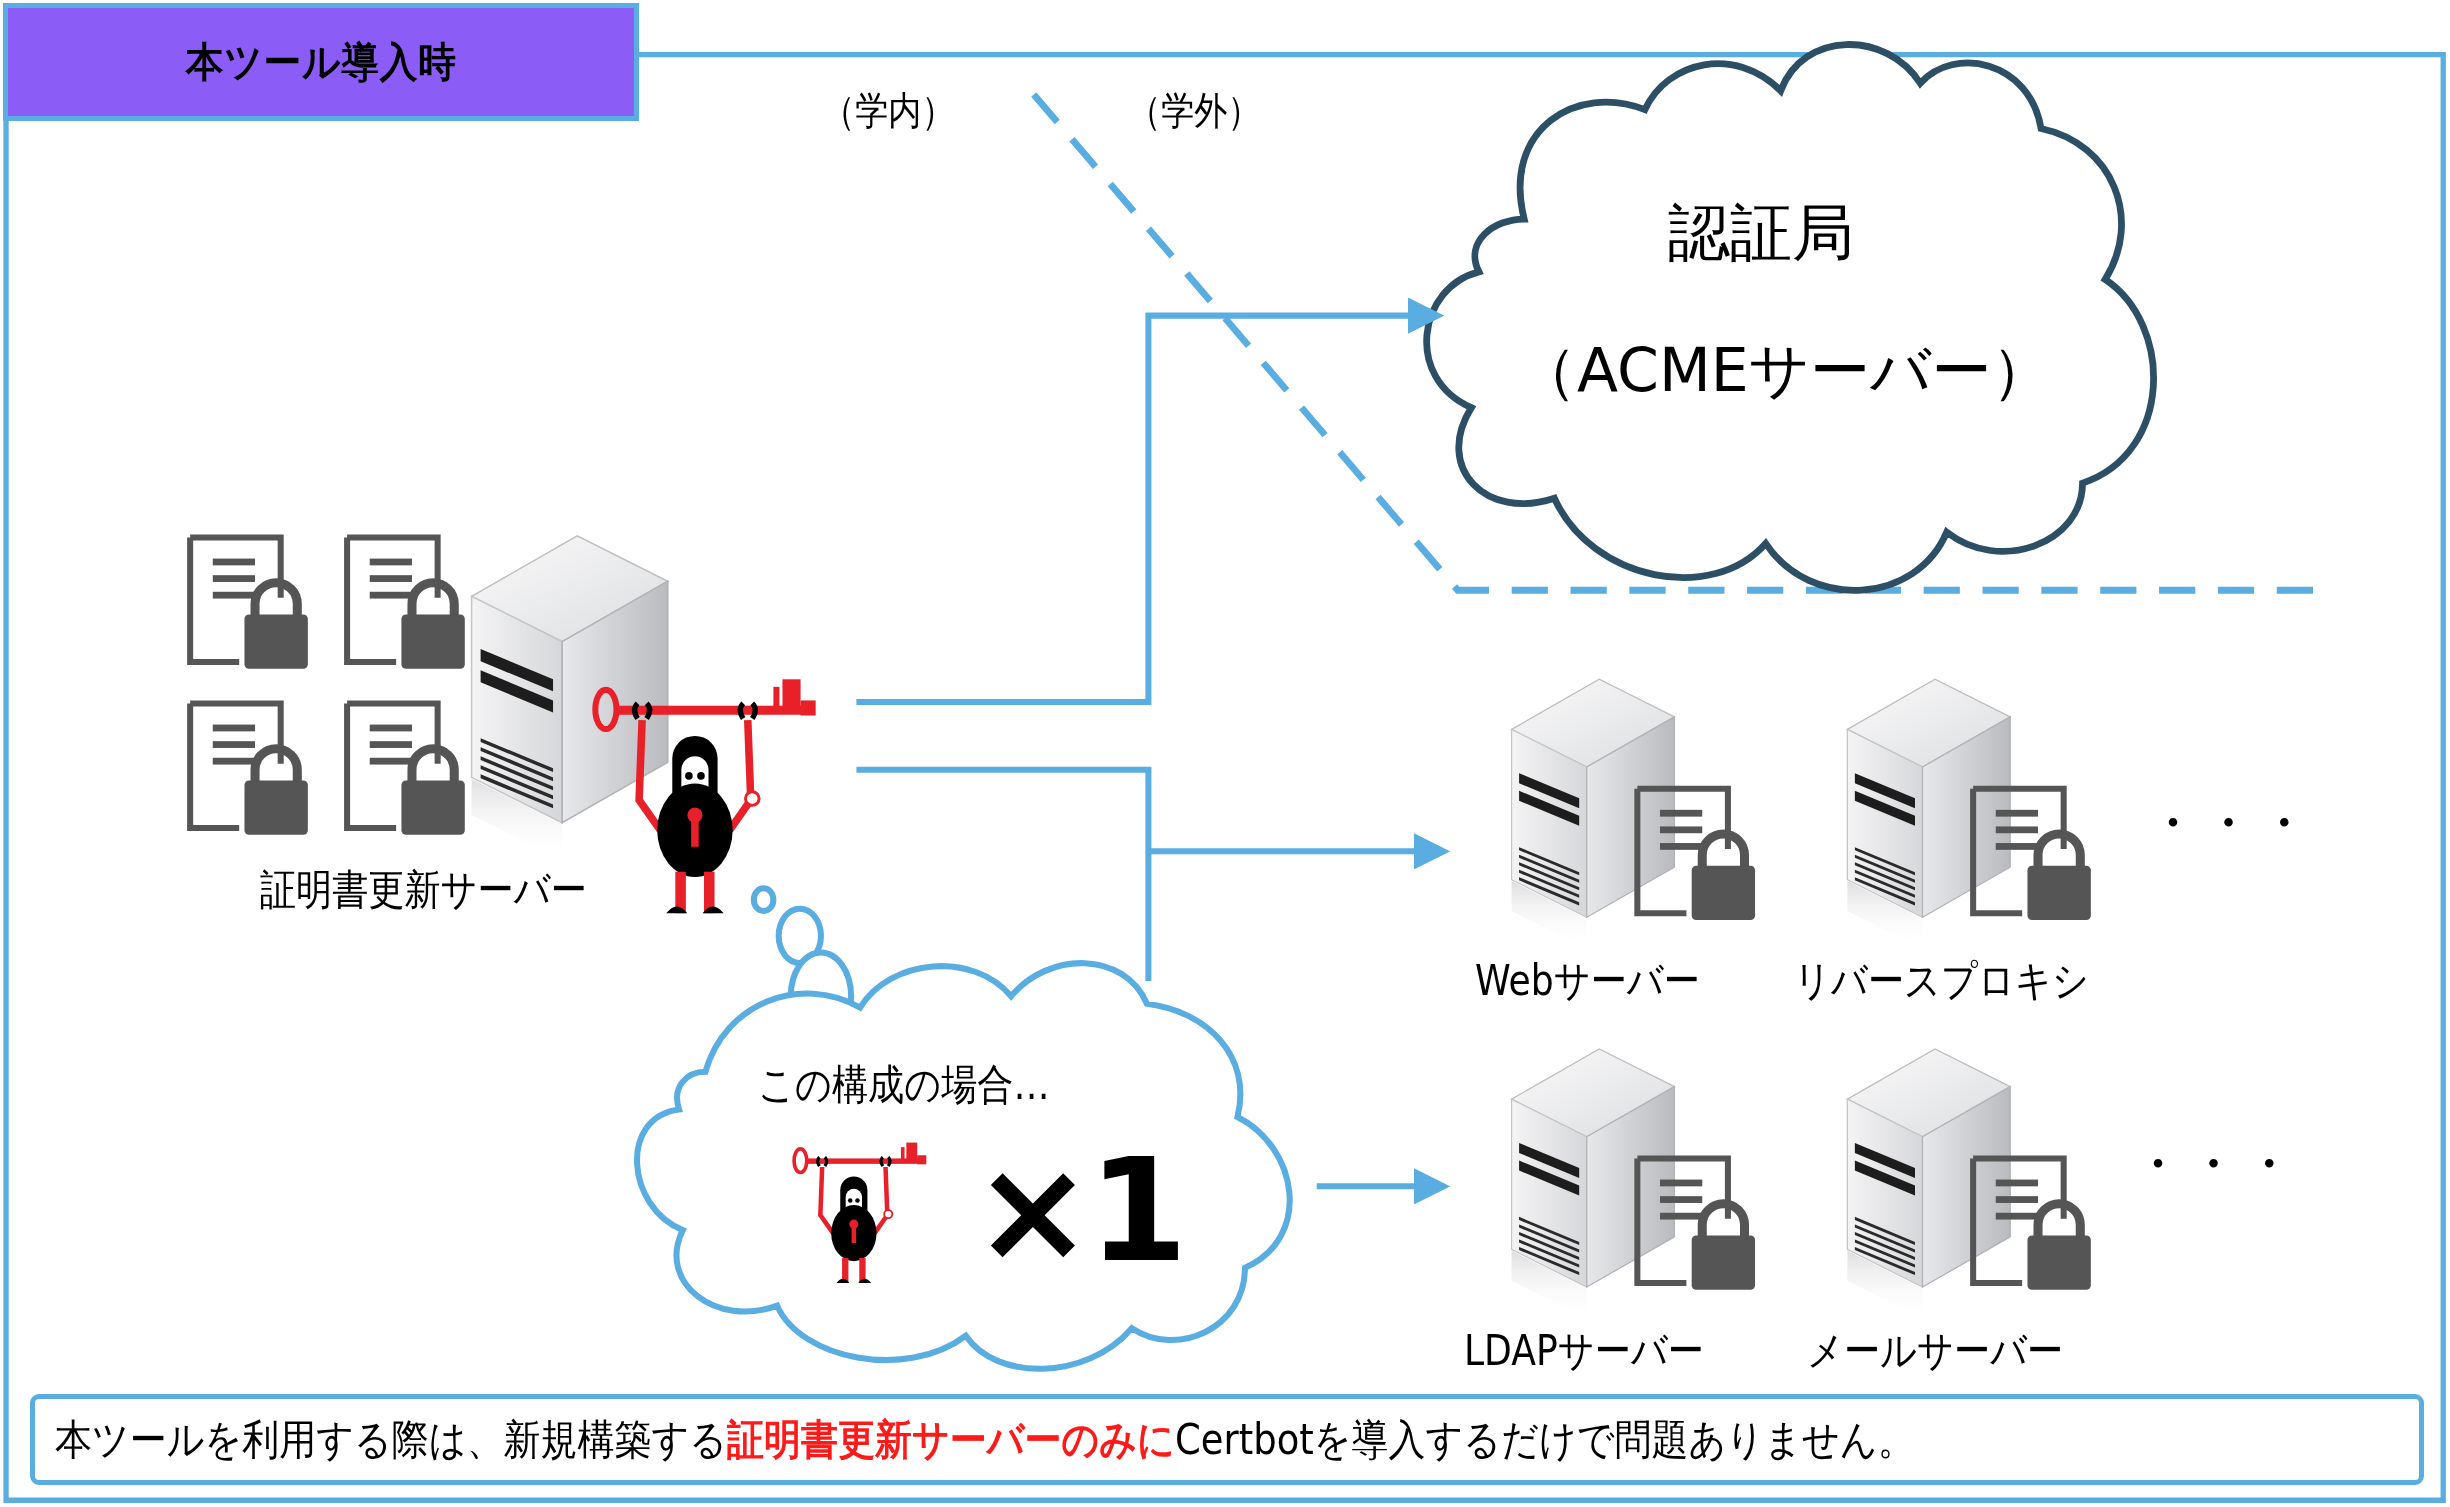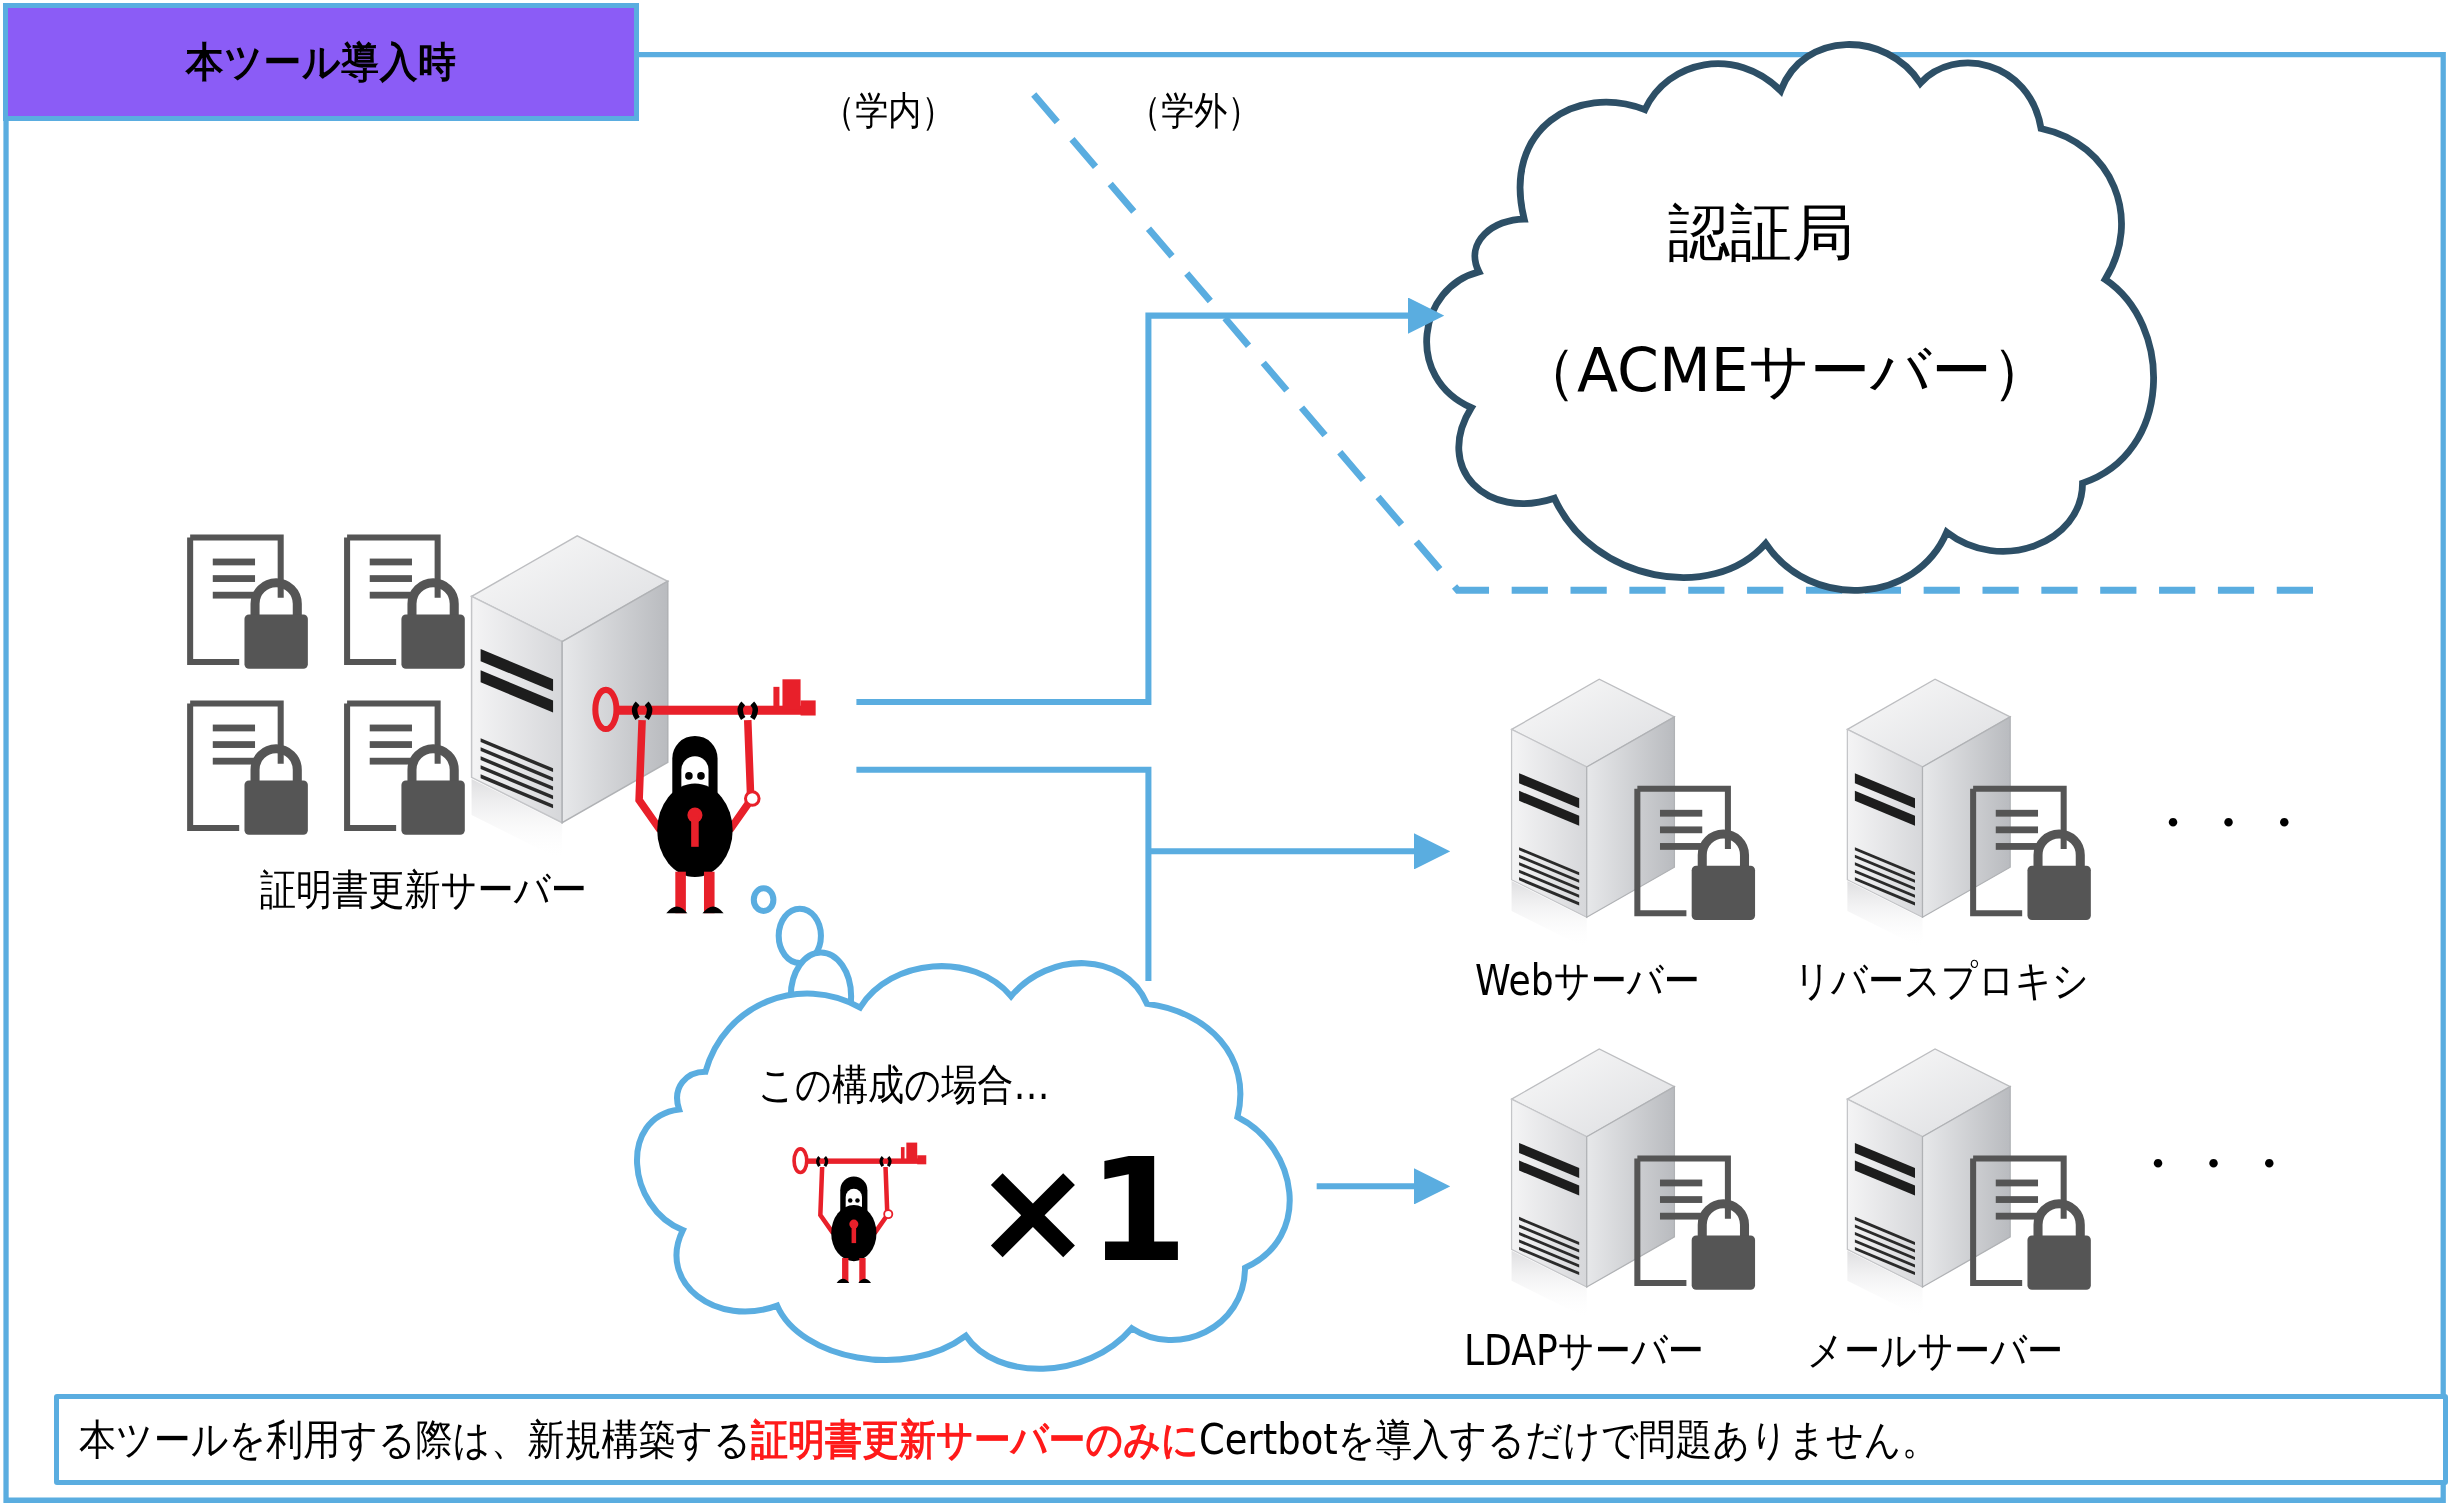--- a/index.html
+++ b/index.html
@@ -7,21 +7,21 @@
   svg{position:absolute;left:0;top:0;}
   .lbl{position:absolute;white-space:nowrap;font-family:"DejaVu Sans","Liberation Sans",sans-serif;color:#000;line-height:1;}
   .title-box{position:absolute;left:3px;top:3px;width:626px;height:108px;border:5.3px solid #5aade0;background:#8b5cf6;display:flex;align-items:center;justify-content:center;box-sizing:content-box;}
   .title-text{font-size:41px;font-weight:bold;letter-spacing:0.8px;transform:scaleX(0.92);}
   .zone{font-size:39px;transform:scaleX(0.85);transform-origin:left center;}
   .ca-line1{font-size:62px;text-align:right;}
   .ca-line2{font-size:60px;}
   .srv-label{font-size:42px;transform:scaleX(0.86);transform-origin:left center;}
   .thought-text{font-size:42px;transform:scaleX(0.86);transform-origin:left center;}
   .times{font-size:143px;font-weight:bold;letter-spacing:-4.5px;}
-  .banner{position:absolute;left:30px;top:1394px;width:2384px;height:81px;border:5.3px solid #5aade0;border-radius:3px;background:#fff;display:flex;align-items:center;box-sizing:content-box;margin-left:24px;}
+  .banner{position:absolute;left:30px;top:1394px;width:2384px;height:81px;border:5.3px solid #5aade0;border-radius:9px;background:#fff;display:flex;align-items:center;box-sizing:content-box;}
   .banner-text{font-size:42px;padding-left:22.6px;transform:scaleX(0.88);transform-origin:left center;white-space:nowrap;}
   .hl{color:#ff1a1a;font-weight:bold;}
   .dots{font-size:45px;font-weight:bold;letter-spacing:10.6px;}
 </style>
 </head>
 <body>
 
 <svg width="2450" height="1508" viewBox="0 0 3247 1998">
   <defs>
     <marker id="arrow" markerWidth="6" markerHeight="6" refX="3" refY="3" orient="auto" markerUnits="strokeWidth">

